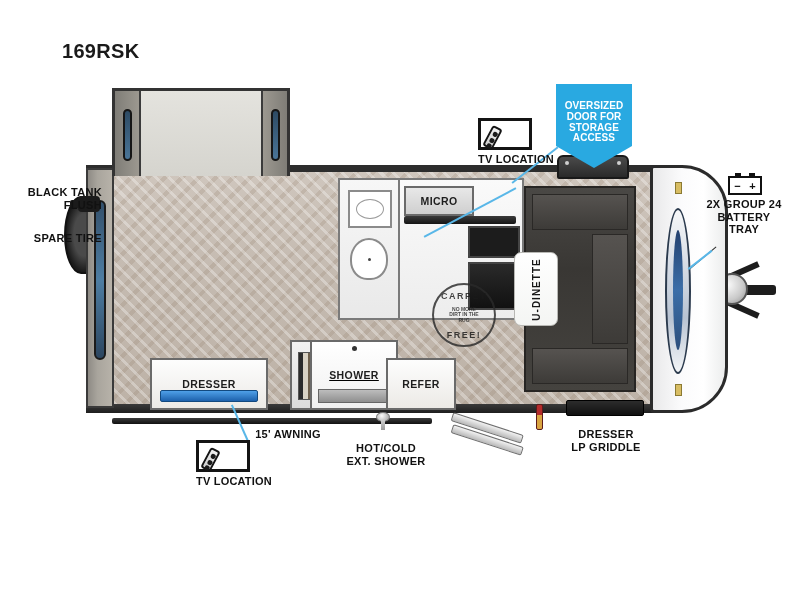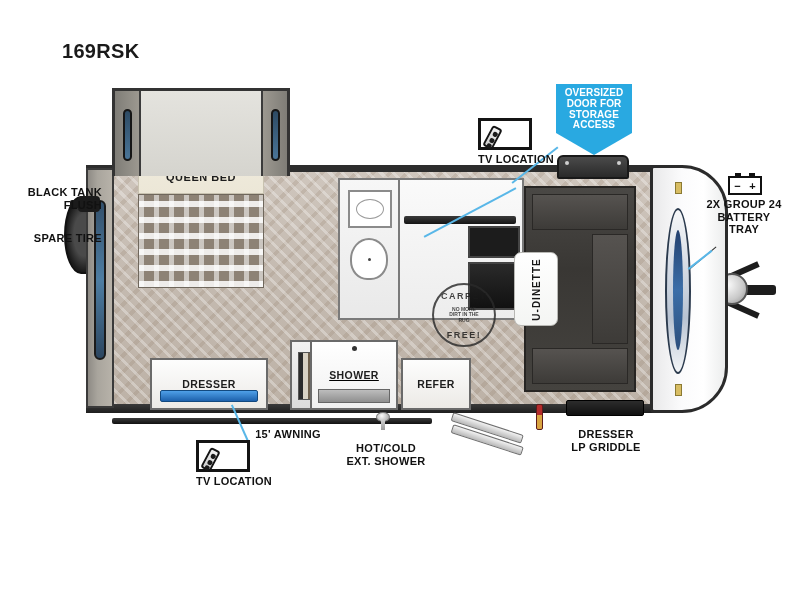--- a/index.html
+++ b/index.html
@@ -198,21 +198,21 @@
   #shower { left: 310px; top: 340px; width: 88px; height: 70px;
     background:linear-gradient(180deg,#ffffff,#f0f0f0);text-decoration:underline; }
   #shower .pan {
     position:absolute; left:6px; right:6px; bottom:5px; height:14px;
     background:linear-gradient(180deg,#bdbdbd,#8f8f8f); border:1px solid #666;
   }
   #shower .head {
     position:absolute; left:50%; top:4px; width:5px; height:5px; margin-left:-2px;
     border-radius:50%; background:#333;
   }
-  #refer { left: 401px; top: 358px; width: 70px; height: 52px; }
+  #refer { left: 386px; top: 358px; width: 70px; height: 52px; }
 
   #micro { left: 404px; top: 186px; width: 70px; height: 30px;
     background:linear-gradient(180deg,#e8e8e8,#cfcfcf); }
   #counter {
     position:absolute; left:404px; top:216px; width:112px; height:8px;
     background:linear-gradient(180deg,#3a3a3a,#151515); z-index:5; border-radius:2px;
   }
   #cooktop {
     position:absolute; left:468px; top:226px; width:52px; height:32px;
     background:#1c1c1c; border:2px solid #444; z-index:5;
@@ -393,21 +393,21 @@
   #batt-icon:before, #batt-icon:after {
     content:""; position:absolute; top:-5px; width:6px; height:4px; background:#111;
   }
   #batt-icon:before { left:5px; } #batt-icon:after { right:5px; }
 
   
   #arrow-callout {
     position:absolute; left: 556px; top: 84px; width: 76px; z-index:9;
   }
   #arrow-callout .body {
-    background:#29a9e1; padding:4px 3px 2px;
+    background:#29a9e1; padding:17px 3px 2px;
     text-align:center; color:#ffffff; font-size:10px; font-weight:bold;
     line-height:1.08; letter-spacing:.1px;
   }
   #arrow-callout .tip {
     width:0; height:0; margin:0 auto;
     border-left:38px solid transparent; border-right:38px solid transparent;
     border-top:22px solid #29a9e1;
   }
 </style>
 </head>
@@ -443,34 +443,29 @@
   <div id="flush-valve"></div>
 
   <div id="bed-box">
     <div class="side-l">
       <div class="bed-win"></div>
     </div>
     <div class="side-r">
       <div class="bed-win"></div>
     </div>
   </div>
-  <div id="bed">
-    <div class="bed-head">
-      <div class="pillow l"></div>
-      <div class="pillow r"></div>
-      <div class="bed-label">QUEEN BED</div>
-    </div>
-    <div class="bed-blanket"></div>
-  </div>
 
   <div id="bath-base"></div>
   <div id="sink"></div>
   <div id="toilet"></div>
 
   <div id="kitchen-base"></div>
+  <div class="unit" id="micro">
+    <span class="lbl">MICRO</span>
+  </div>
   <div id="counter"></div>
   <div id="cooktop"></div>
   <div id="oven"></div>
 
   <div id="dinette">
     <div class="seat top"></div>
     <div class="seat bot"></div>
     <div class="seat right"></div>
   </div>
   <div id="dinette-table">

